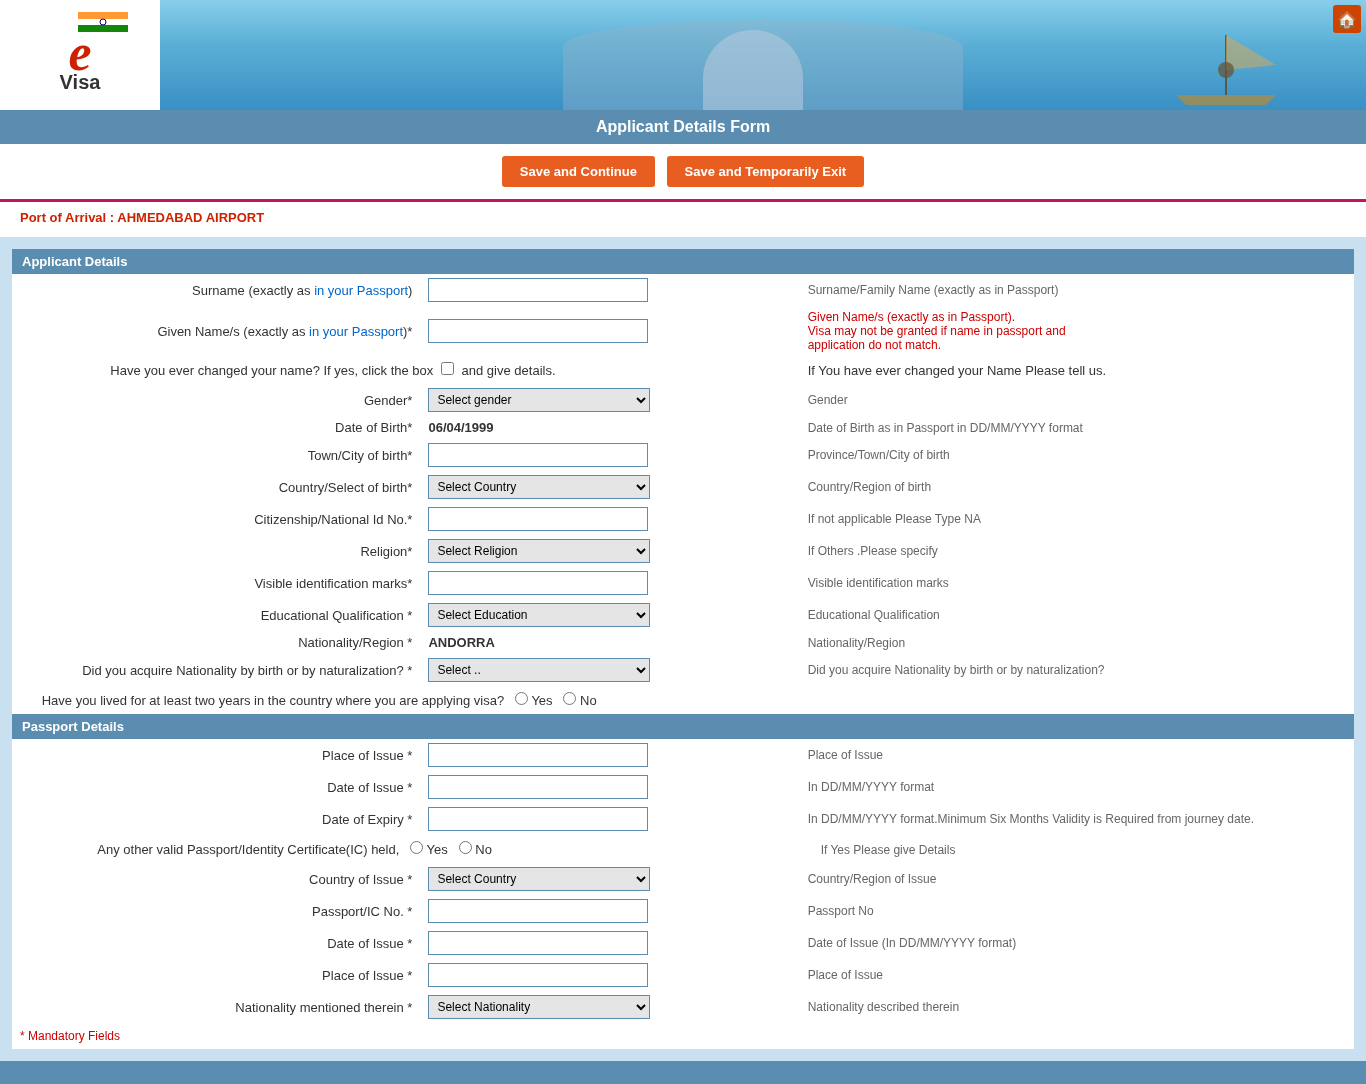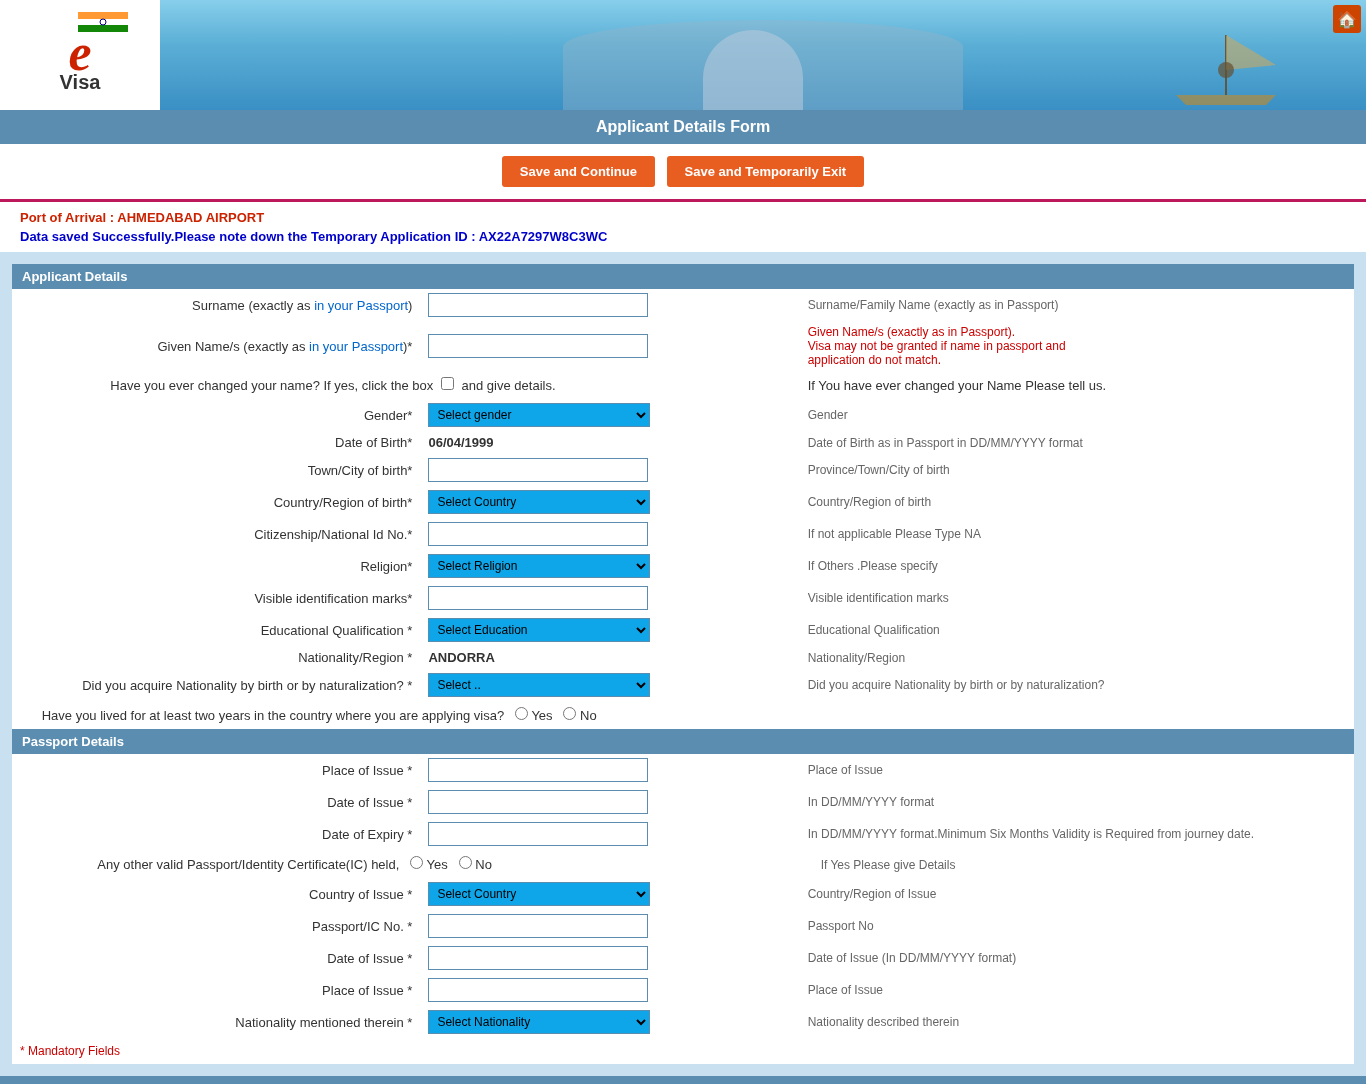--- a/index.html
+++ b/index.html
@@ -164,21 +164,21 @@
       padding: 2px 4px;
       font-size: 12px;
       background: #fff;
     }
     select {
       width: 222px;
       height: 24px;
       border: 1px solid #5b8db0;
       padding: 2px 4px;
       font-size: 12px;
-      background: #0ea5e9;
+      background: #e5e5e5;
     }
 
     .dob-value {
       font-weight: bold;
       color: #333;
       font-size: 13px;
     }
     .nationality-value {
       font-weight: bold;
       color: #333;
@@ -250,23 +250,20 @@
 
 <div class="action-bar">
   <button class="btn-primary">Save and Continue</button>
   <button class="btn-primary">Save and Temporarily Exit</button>
 </div>
 
 <div class="info-area">
   <div class="port-info">
     <span>Port of Arrival : </span><span>AHMEDABAD AIRPORT</span>
   </div>
-  <div class="save-success">
-    <span>Data saved Successfully.Please note down the Temporary Application ID : </span><span>AX22A7297W8C3WC</span>
-  </div>
 </div>
 
 <div class="main-content">
   <div class="section-header">Applicant Details</div>
 
   <table class="form-table">
 
     <tbody>
         <tr>
       <td class="label-cell">
@@ -325,21 +322,21 @@
 
     <tr>
       <td class="label-cell">Town/City of birth*</td>
       <td class="input-cell">
         <input type="text" style="">
       </td>
       <td class="hint-cell">Province/Town/City of birth</td>
     </tr>
 
     <tr>
-      <td class="label-cell">Country/Region of birth*</td>
+      <td class="label-cell">Country/Select of birth*</td>
       <td class="input-cell">
         <select>
           <option>Select Country</option>
         </select>
       </td>
       <td class="hint-cell">Country/Region of birth</td>
     </tr>
 
     <tr>
       <td class="label-cell">Citizenship/National Id No.*</td>

